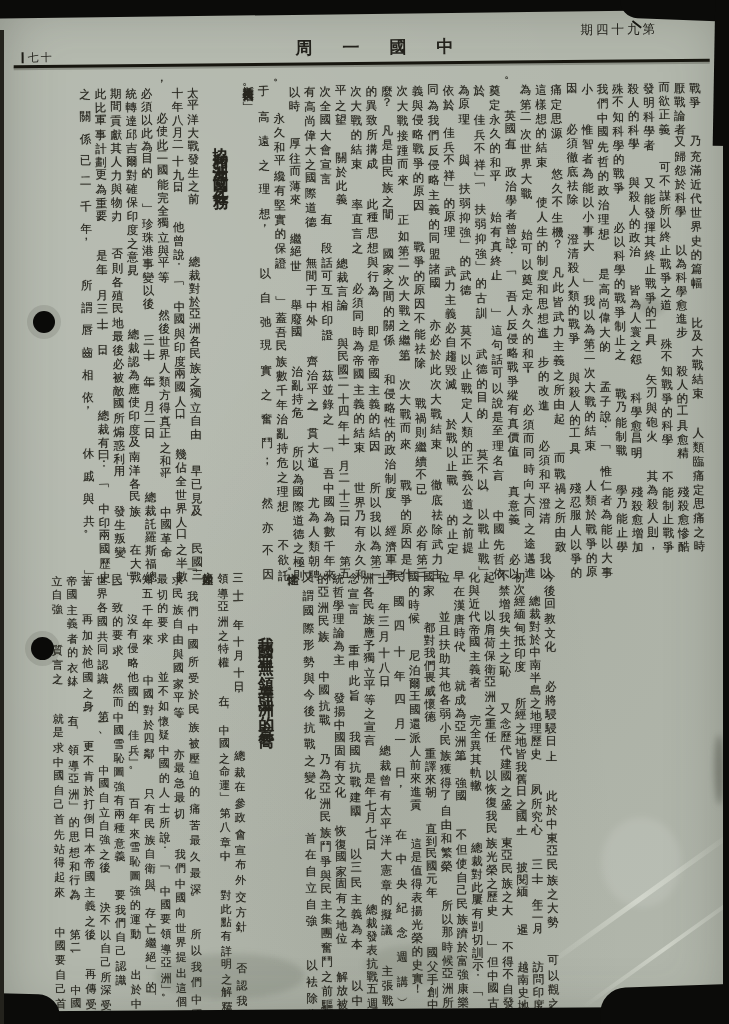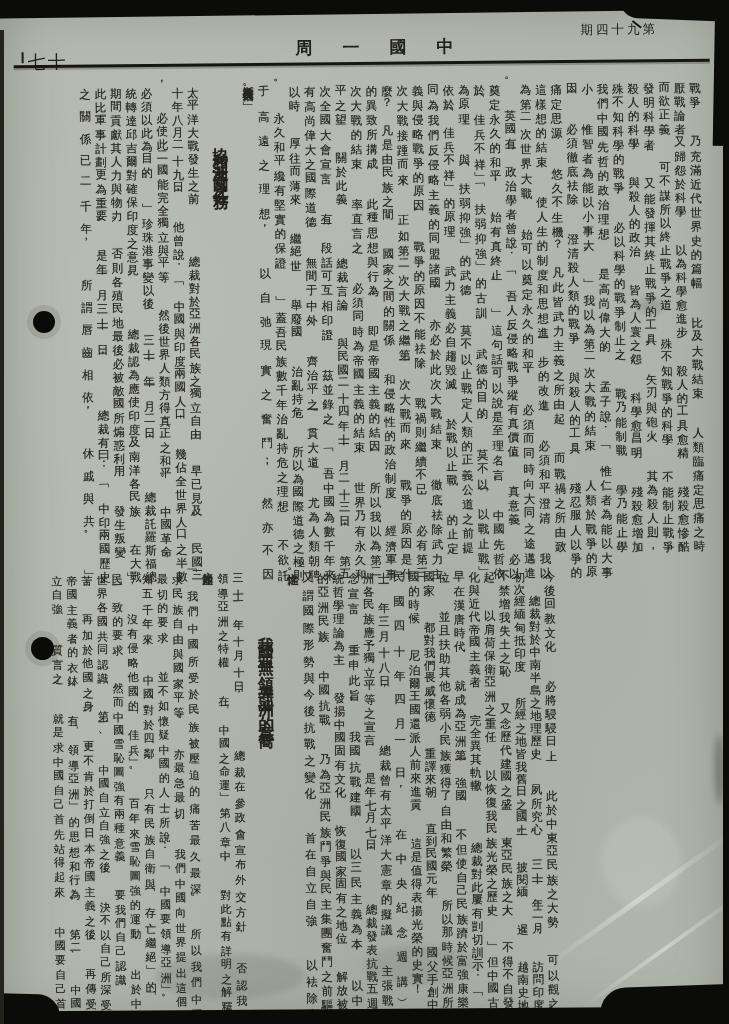--- a/index.html
+++ b/index.html
@@ -10,21 +10,21 @@
           radial-gradient(ellipse at 75% 60%, rgba(120,125,112,0.10), transparent 55%),
           radial-gradient(ellipse at 50% 95%, rgba(100,104,92,0.12), transparent 50%);
         box-shadow: inset 0 0 60px rgba(60,62,54,0.35);
         font-family:"DejaVu Serif","Liberation Serif",serif;
         color:#26251f;}
   #content{position:absolute;inset:0;transform:rotate(-0.55deg);}
   
   .hdr-item{position:absolute;white-space:nowrap;color:#22211b;}
   #issue{top:24px;left:585px;font-size:12.5px;letter-spacing:3px;}
   #title{top:36px;left:300px;font-size:17px;letter-spacing:30px;font-weight:bold;}
-  #pagenum{top:47px;left:32px;font-size:18px;letter-spacing:2px;}
+  #pagenum{top:47px;left:32px;font-size:11px;letter-spacing:2px;}
   #pagenum-tick{position:absolute;top:49px;left:26px;width:2px;height:11px;background:#1d1c16;}
   #rule{position:absolute;top:62px;left:18px;width:696px;height:3px;background:#17160f;
         box-shadow:0 2px 0 rgba(23,22,15,0.25);}
   
   .vblock{position:absolute;writing-mode:vertical-rl;text-orientation:mixed;}
   #top-block{left:64px;top:76px;width:642px;height:484px;}
   #bottom-block{left:62px;top:563px;width:494px;height:453px;}
   .colgroup{display:contents;}
   .col{font-size:11.5px;line-height:15.4px;letter-spacing:0.6px;height:100%;
        text-align:justify;text-align-last:justify;

